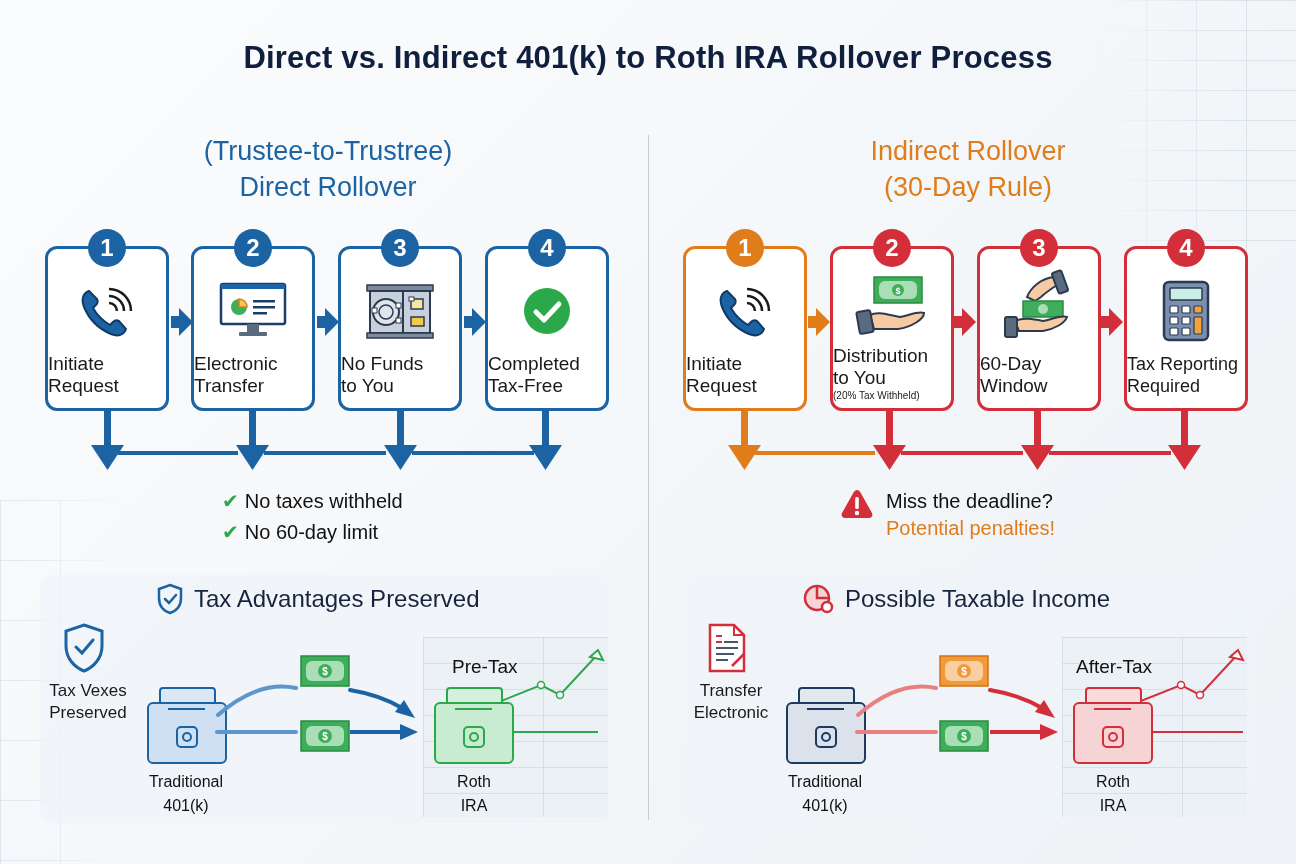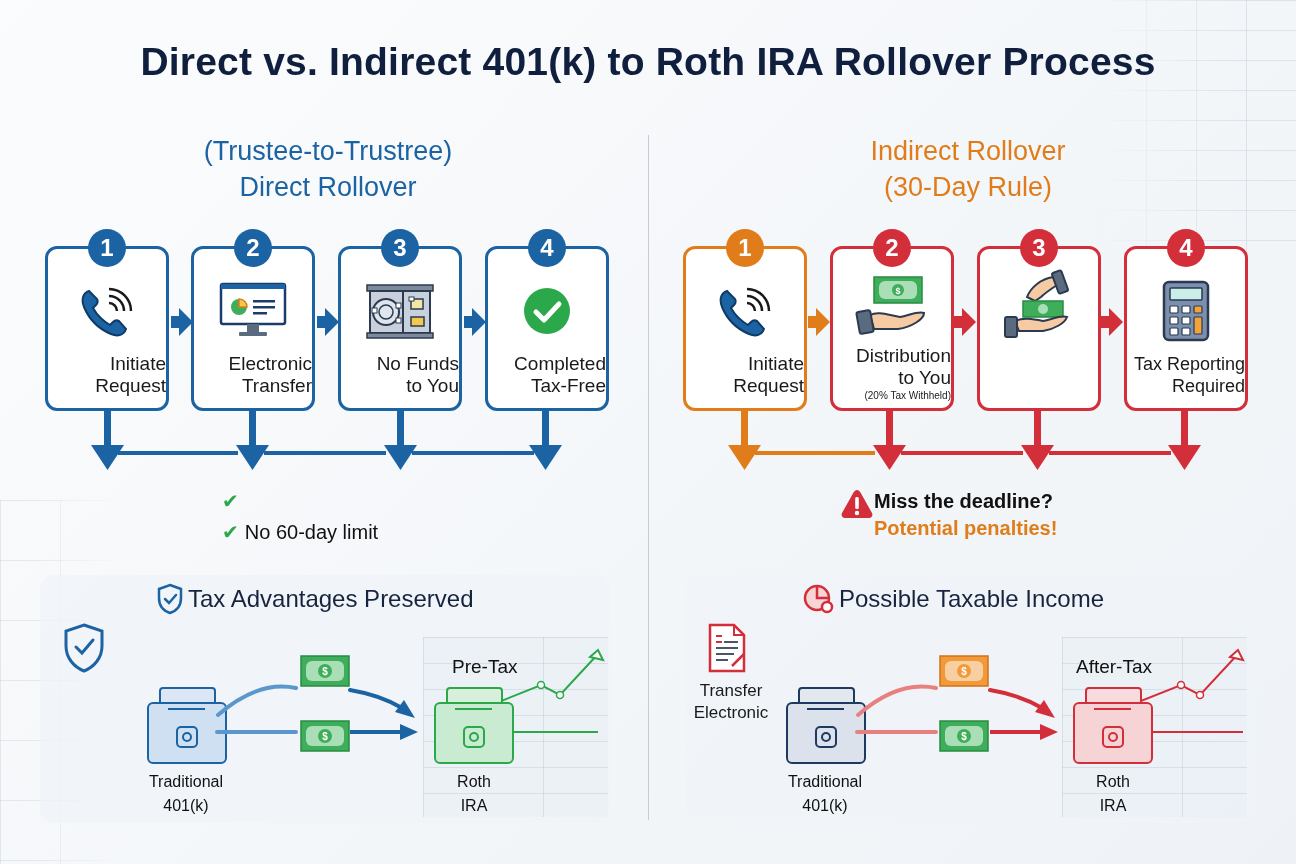--- a/index.html
+++ b/index.html
@@ -24,21 +24,21 @@
     left: 0; top: 500px; width: 120px; height: 364px;
     background-image:
       linear-gradient(to right, rgba(200,210,225,0.45) 1px, transparent 1px),
       linear-gradient(to bottom, rgba(200,210,225,0.45) 1px, transparent 1px);
     background-size: 60px 60px;
     -webkit-mask-image: linear-gradient(to right, #000 20%, transparent 100%);
     mask-image: linear-gradient(to right, #000 20%, transparent 100%);
   }
   .title {
     position: absolute; left: 0; right: 0; top: 40px;
-    text-align: center; font-size: 39px; font-weight: bold;
+    text-align: center; font-size: 31px; font-weight: bold;
     color: #0f1f3d; letter-spacing: 0.2px;
   }
   .divider {
     position: absolute; left: 648px; top: 135px; width: 1px; height: 685px;
     background: #c7ccd3;
   }
   .panel { position: absolute; top: 0; width: 648px; height: 864px; }
   .panel.left { left: 0; }
   .panel.right { left: 648px; }
 
@@ -54,41 +54,41 @@
     border: 3px solid; border-radius: 12px; background: #fff;
   }
   .badge {
     position: absolute; top: -20px; left: 50%; transform: translateX(-50%);
     width: 38px; height: 38px; border-radius: 50%; color: #fff;
     font-weight: bold; font-size: 24px; line-height: 38px; text-align: center;
   }
   .step-icon { position: absolute; left: 0; right: 0; top: 26px; height: 72px; display: flex; justify-content: center; align-items: center; }
   .step-label {
     position: absolute; left: 0; right: 0; top: 104px;
-    text-align: right; font-size: 19px; line-height: 22px; color: #1a1a1a;
+    text-align: left; font-size: 19px; line-height: 22px; color: #1a1a1a;
   }
   .step-note { display: block; font-size: 10px; line-height: 14px; }
 
   .arrow-svg { position: absolute; overflow: visible; }
 
   .checks { position: absolute; top: 486px; left: 222px; font-size: 20px; line-height: 31px; }
   .check-row { display: flex; align-items: center; gap: 6px; }
   .check-mark { color: #2aa84a; font-weight: bold; font-size: 20px; }
 
-  .warning { position: absolute; top: 488px; left: 840px; display: flex; align-items: flex-start; font-weight: bold; }
+  .warning { position: absolute; top: 488px; left: 840px; display: flex; gap: 12px; align-items: flex-start; }
   .warn-text { font-size: 20px; line-height: 27px; }
   .warn-line1 { color: #111; }
   .warn-line2 { color: #e07c1a; }
 
   .bottom-card {
     position: absolute; top: 575px; width: 570px; height: 248px;
     border-radius: 14px; background: rgba(240,244,249,0.7);
   }
   .bc-title {
-    position: absolute; top: 583px; font-size: 24px; display: flex; align-items: center; gap: 4px; color: #16243d;
+    position: absolute; top: 583px; font-size: 24px; display: flex; align-items: center; gap: 10px; color: #16243d;
   }
   .side-label { position: absolute; font-size: 17px; line-height: 22px; text-align: center; color: #1a1a1a; }
   .acct-label { position: absolute; font-size: 16px; line-height: 24px; text-align: center; color: #111; }
   .mini-label { position: absolute; font-size: 19px; color: #111; }
   .chart-area {
     position: absolute; background: rgba(232,238,244,0.5);
     background-image:
       linear-gradient(to right, rgba(200,210,222,0.6) 1px, transparent 1px),
       linear-gradient(to bottom, rgba(200,210,222,0.6) 1px, transparent 1px);
     background-size: 120px 26px;
@@ -210,40 +210,45 @@
     </div>
     <div class="step-label">
       <div>Completed</div>
       <div>Tax-Free</div>
     </div>
   </div>
 
   <div class="checks">
     <div class="check-row">
       <span class="check-mark">✔</span>
+      <span>No taxes withheld</span>
     </div>
     <div class="check-row">
       <span class="check-mark">✔</span>
       <span>No 60-day limit</span>
     </div>
   </div>
 
   <div class="bottom-card" style="left:40px;"></div>
   <div class="bc-title" style="left:156px;">
     <svg width="28" height="32" viewBox="0 0 28 32">
       <path d="M14 2 L25 6 L25 15 C25 23 20 28 14 30 C8 28 3 23 3 15 L3 6 Z" fill="none" stroke="#1b63a3" stroke-width="2.5"></path>
       <path d="M9 16 L13 20 L20 12" fill="none" stroke="#1b63a3" stroke-width="2.5" stroke-linecap="round"></path>
     </svg>
     <span>Tax Advantages Preserved</span>
   </div>
 
   <svg style="position:absolute;left:62px;top:622px;" width="44" height="52" viewBox="0 0 44 52">
     <path d="M22 3 L40 9 L40 24 C40 36 32 45 22 49 C12 45 4 36 4 24 L4 9 Z" fill="none" stroke="#1b63a3" stroke-width="3"></path>
     <path d="M14 25 L20 31 L31 18" fill="none" stroke="#1b63a3" stroke-width="3" stroke-linecap="round"></path>
   </svg>
+  <div class="side-label" style="left:36px;top:680px;width:104px;">
+    <div>Tax Vexes</div>
+    <div>Preserved</div>
+  </div>
 
   <div class="chart-area" style="left:423px;top:637px;width:185px;height:180px;"></div>
   <div class="mini-label" style="left:452px;top:656px;">Pre-Tax</div>
 
   <svg style="position:absolute;left:0;top:0;" width="648" height="864">
 
     <g>
       <polyline points="454,720 541,685 560,695 598,654" fill="none" stroke="#2aa84a" stroke-width="2"></polyline>
       <circle cx="541" cy="685" r="3.5" fill="#fff" stroke="#2aa84a" stroke-width="1.5"></circle>
       <circle cx="560" cy="695" r="3.5" fill="#fff" stroke="#2aa84a" stroke-width="1.5"></circle>
@@ -374,20 +379,24 @@
     <div class="step-icon" style="top:18px;">
       <svg width="76" height="72" viewBox="0 0 76 72">
         <path d="M26 30 C30 20 40 12 52 10 L56 18 C50 22 44 26 40 30 L34 34 Z" fill="#f6caa3" stroke="#2b3a4f" stroke-width="2"></path>
         <rect x="54" y="4" width="10" height="22" rx="2" fill="#5a6b80" stroke="#2b3a4f" stroke-width="2" transform="rotate(-20 59 15)"></rect>
         <rect x="22" y="34" width="40" height="16" fill="#3fae5a" stroke="#2a8a44" stroke-width="1.5"></rect>
         <circle cx="42" cy="42" r="5" fill="#a9deb7"></circle>
         <path d="M14 54 C22 50 32 52 42 54 C52 52 60 48 66 50 C64 56 54 62 42 64 L18 64 Z" fill="#f6caa3" stroke="#2b3a4f" stroke-width="2"></path>
         <rect x="4" y="50" width="12" height="20" rx="2" fill="#5a6b80" stroke="#2b3a4f" stroke-width="2"></rect>
       </svg>
     </div>
+    <div class="step-label">
+      <div>60-Day</div>
+      <div>Window</div>
+    </div>
   </div>
 
   <div class="step" style="left:476px;border-color:#d32f3a;">
     <div class="badge" style="background:#d32f3a;">4</div>
     <div class="step-icon">
       <svg width="50" height="62" viewBox="0 0 50 62">
         <rect x="3" y="2" width="44" height="58" rx="5" fill="#7d8fae" stroke="#2b3a4f" stroke-width="2.5"></rect>
         <rect x="9" y="8" width="32" height="12" rx="1" fill="#c9efe8" stroke="#2b3a4f" stroke-width="1.5"></rect>
         <rect x="9" y="26" width="8" height="7" rx="1" fill="#fff" stroke="#2b3a4f" stroke-width="1.2"></rect>
         <rect x="21" y="26" width="8" height="7" rx="1" fill="#fff" stroke="#2b3a4f" stroke-width="1.2"></rect>

